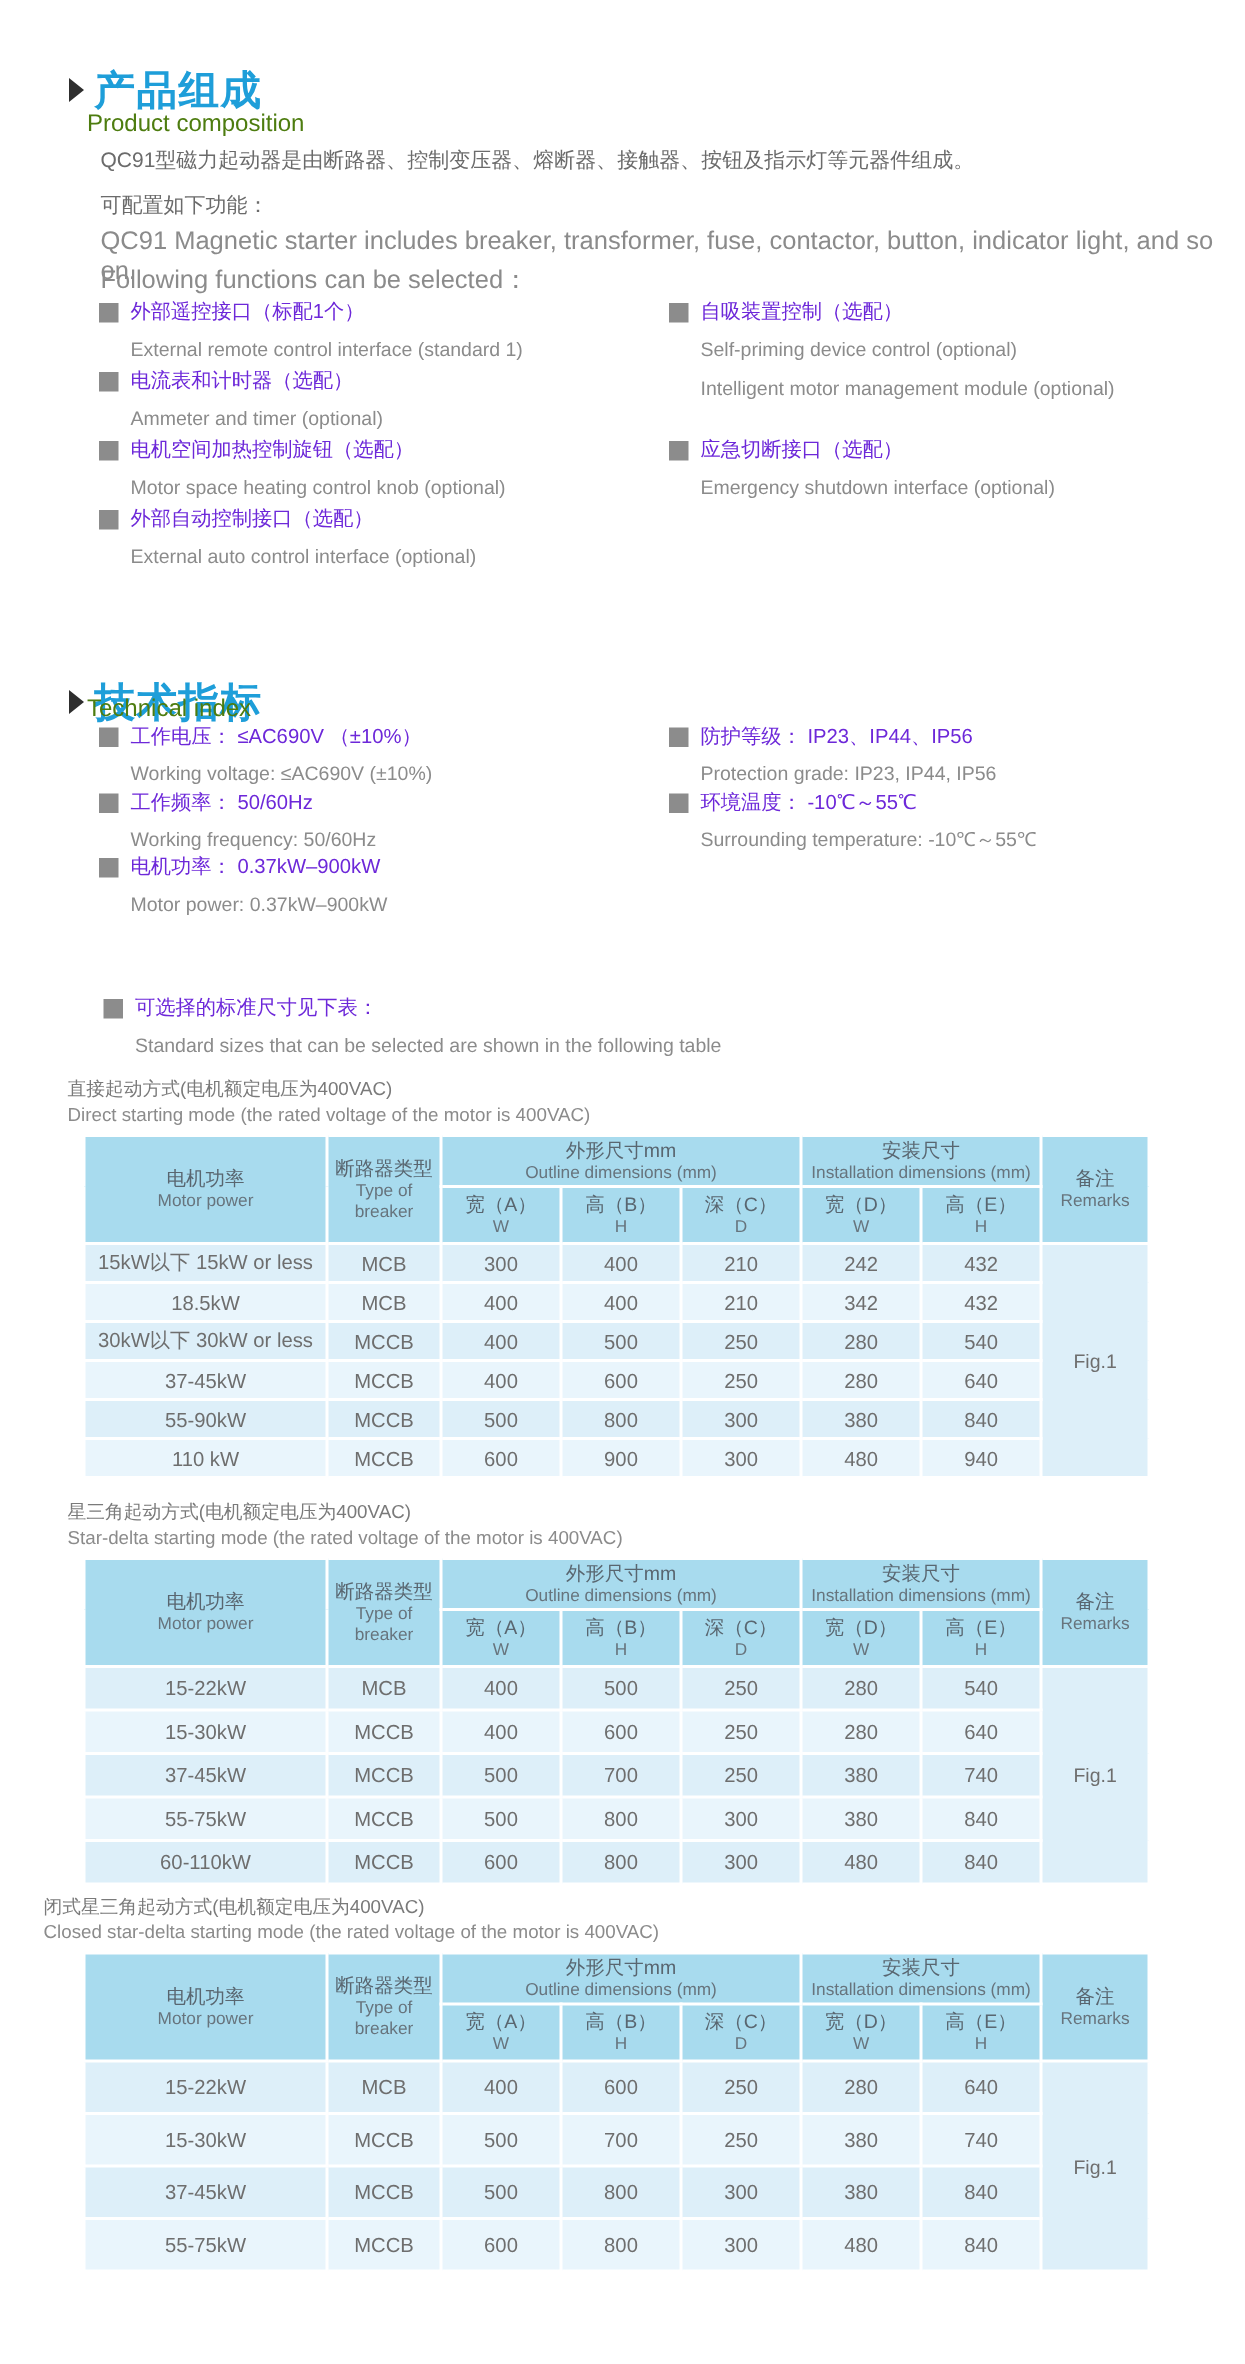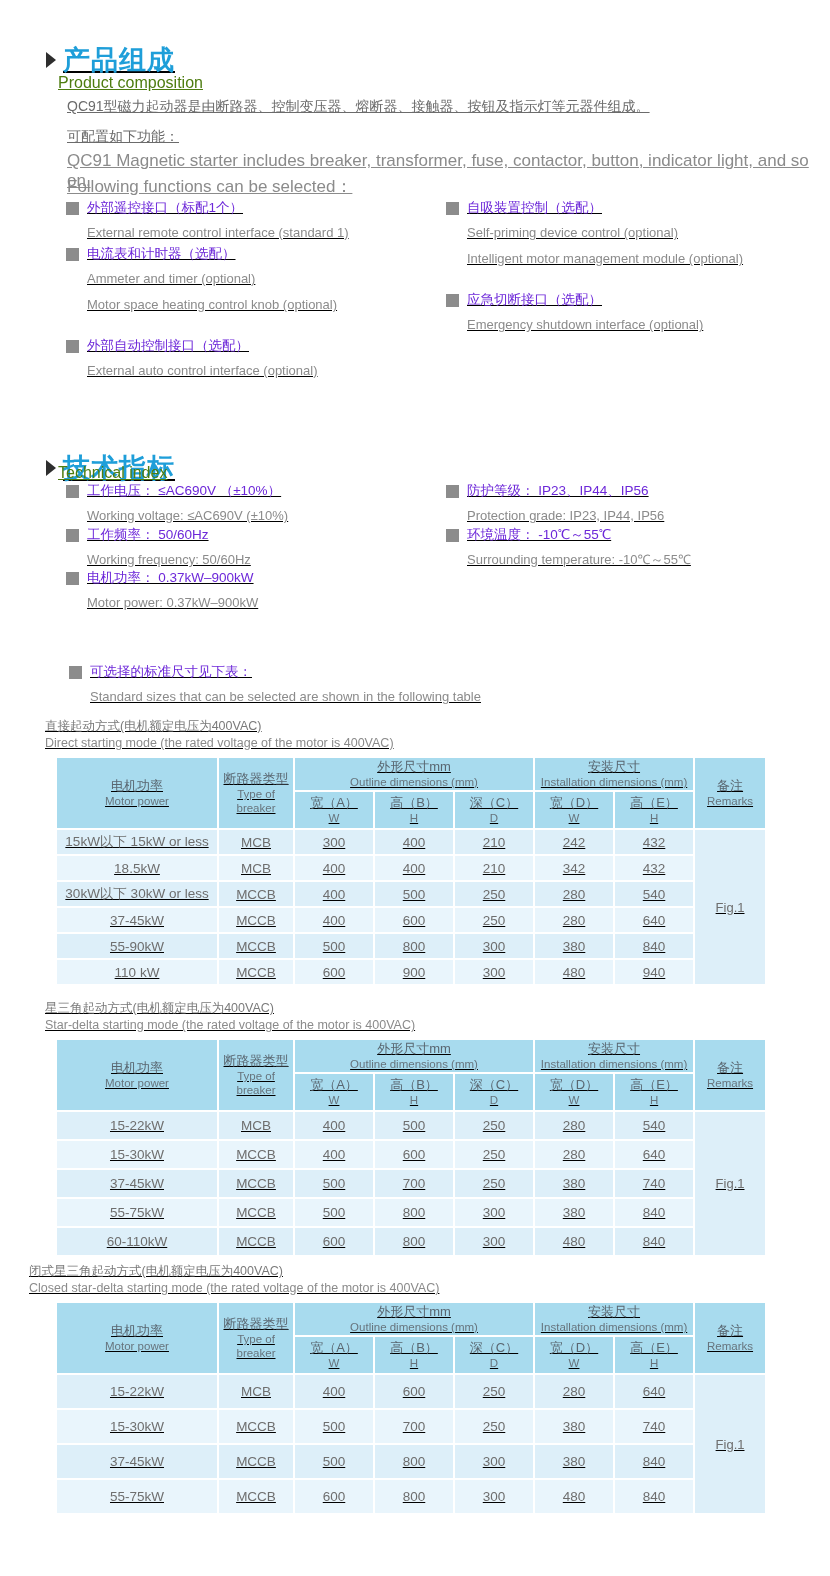--- a/index.html
+++ b/index.html
@@ -1,21 +1,21 @@
 <!DOCTYPE html>
 <html><head>
 <meta charset="utf-8">
 <style>
   html,body{margin:0;padding:0;}
   body{
     width:830px;height:1576px;background:#ffffff;position:relative;overflow:hidden;
     font-family:"Liberation Sans", sans-serif;
     -webkit-font-smoothing:antialiased;
   }
-  .abs{position:absolute;text-decoration:underline;}
+  .abs{position:absolute;}
 
   
   .sec-head{display:flex;align-items:center;}
   .tri{width:0;height:0;border-left:10px solid #2e2e2e;border-top:8px solid transparent;border-bottom:8px solid transparent;margin-right:7px;}
   .sec-title{font-size:27px;color:#1e9ed9;font-weight:bold;letter-spacing:1px;}
   .sec-sub{font-size:16px;color:#4d7c0f;margin-top:4px;}
 
   
   .para-zh{font-size:14px;color:#6b6b6b;}
   .para-en{font-size:17px;color:#8b8b8b;}
@@ -66,20 +66,24 @@
   <div class="en-line">External remote control interface (standard 1)</div>
 </div>
 <div class="abs item" style="left:66px;top:244px;">
   <div class="zh-line">
       <span class="sq"></span>
       <span>电流表和计时器（选配）</span>
     </div>
   <div class="en-line">Ammeter and timer (optional)</div>
 </div>
 <div class="abs item" style="left:66px;top:290px;">
+  <div class="zh-line">
+      <span class="sq"></span>
+      <span>电机空间加热控制旋钮（选配）</span>
+    </div>
   <div class="en-line">Motor space heating control knob (optional)</div>
 </div>
 <div class="abs item" style="left:66px;top:336px;">
   <div class="zh-line">
       <span class="sq"></span>
       <span>外部自动控制接口（选配）</span>
     </div>
   <div class="en-line">External auto control interface (optional)</div>
 </div>
 

